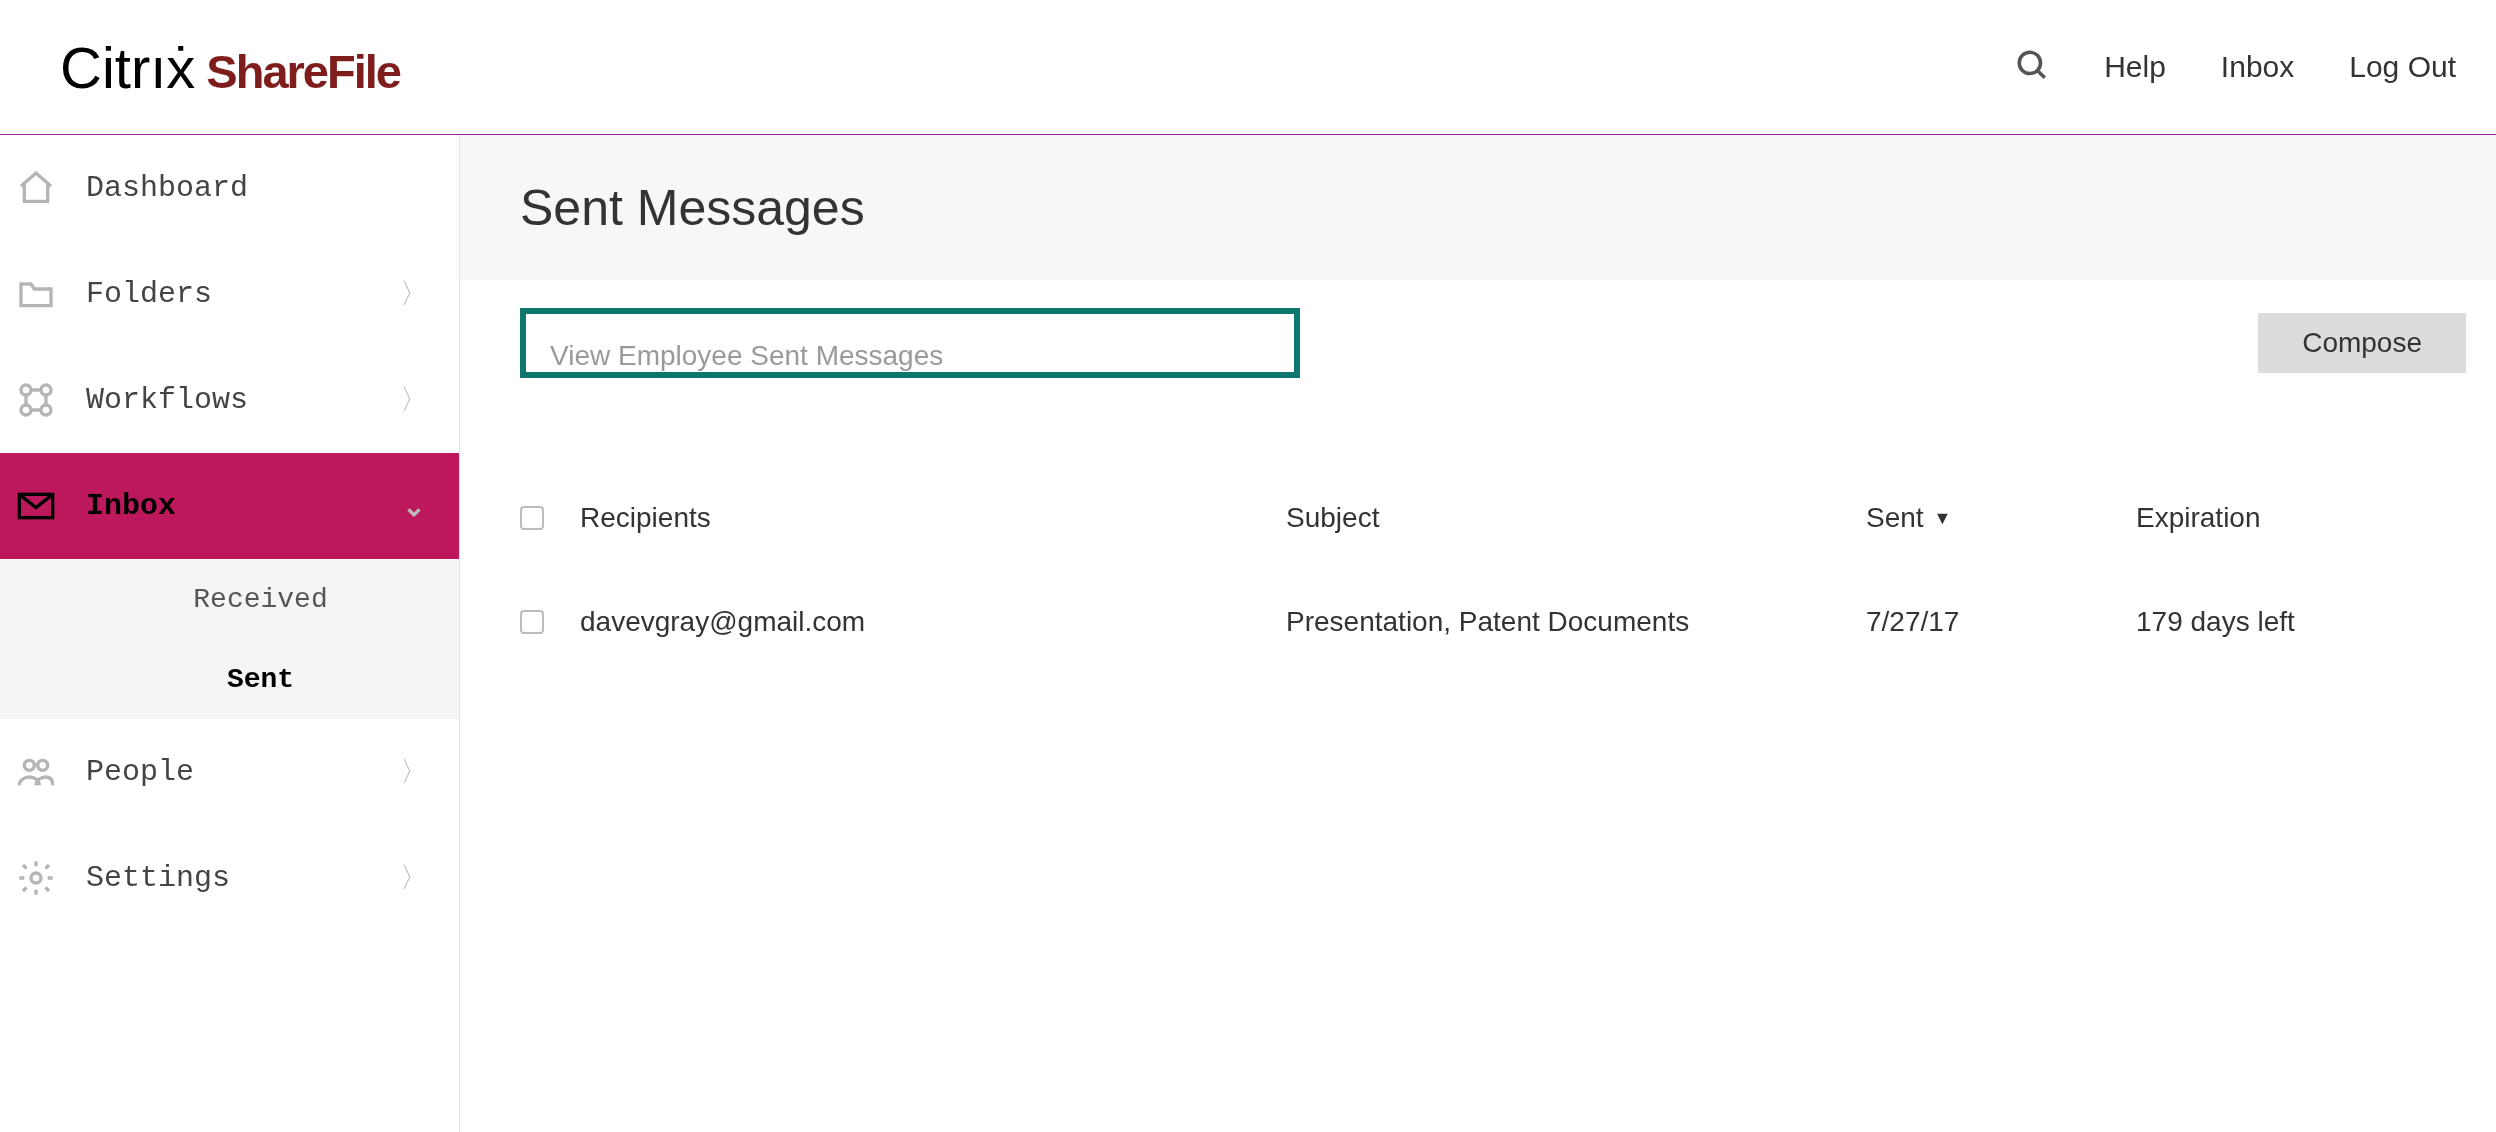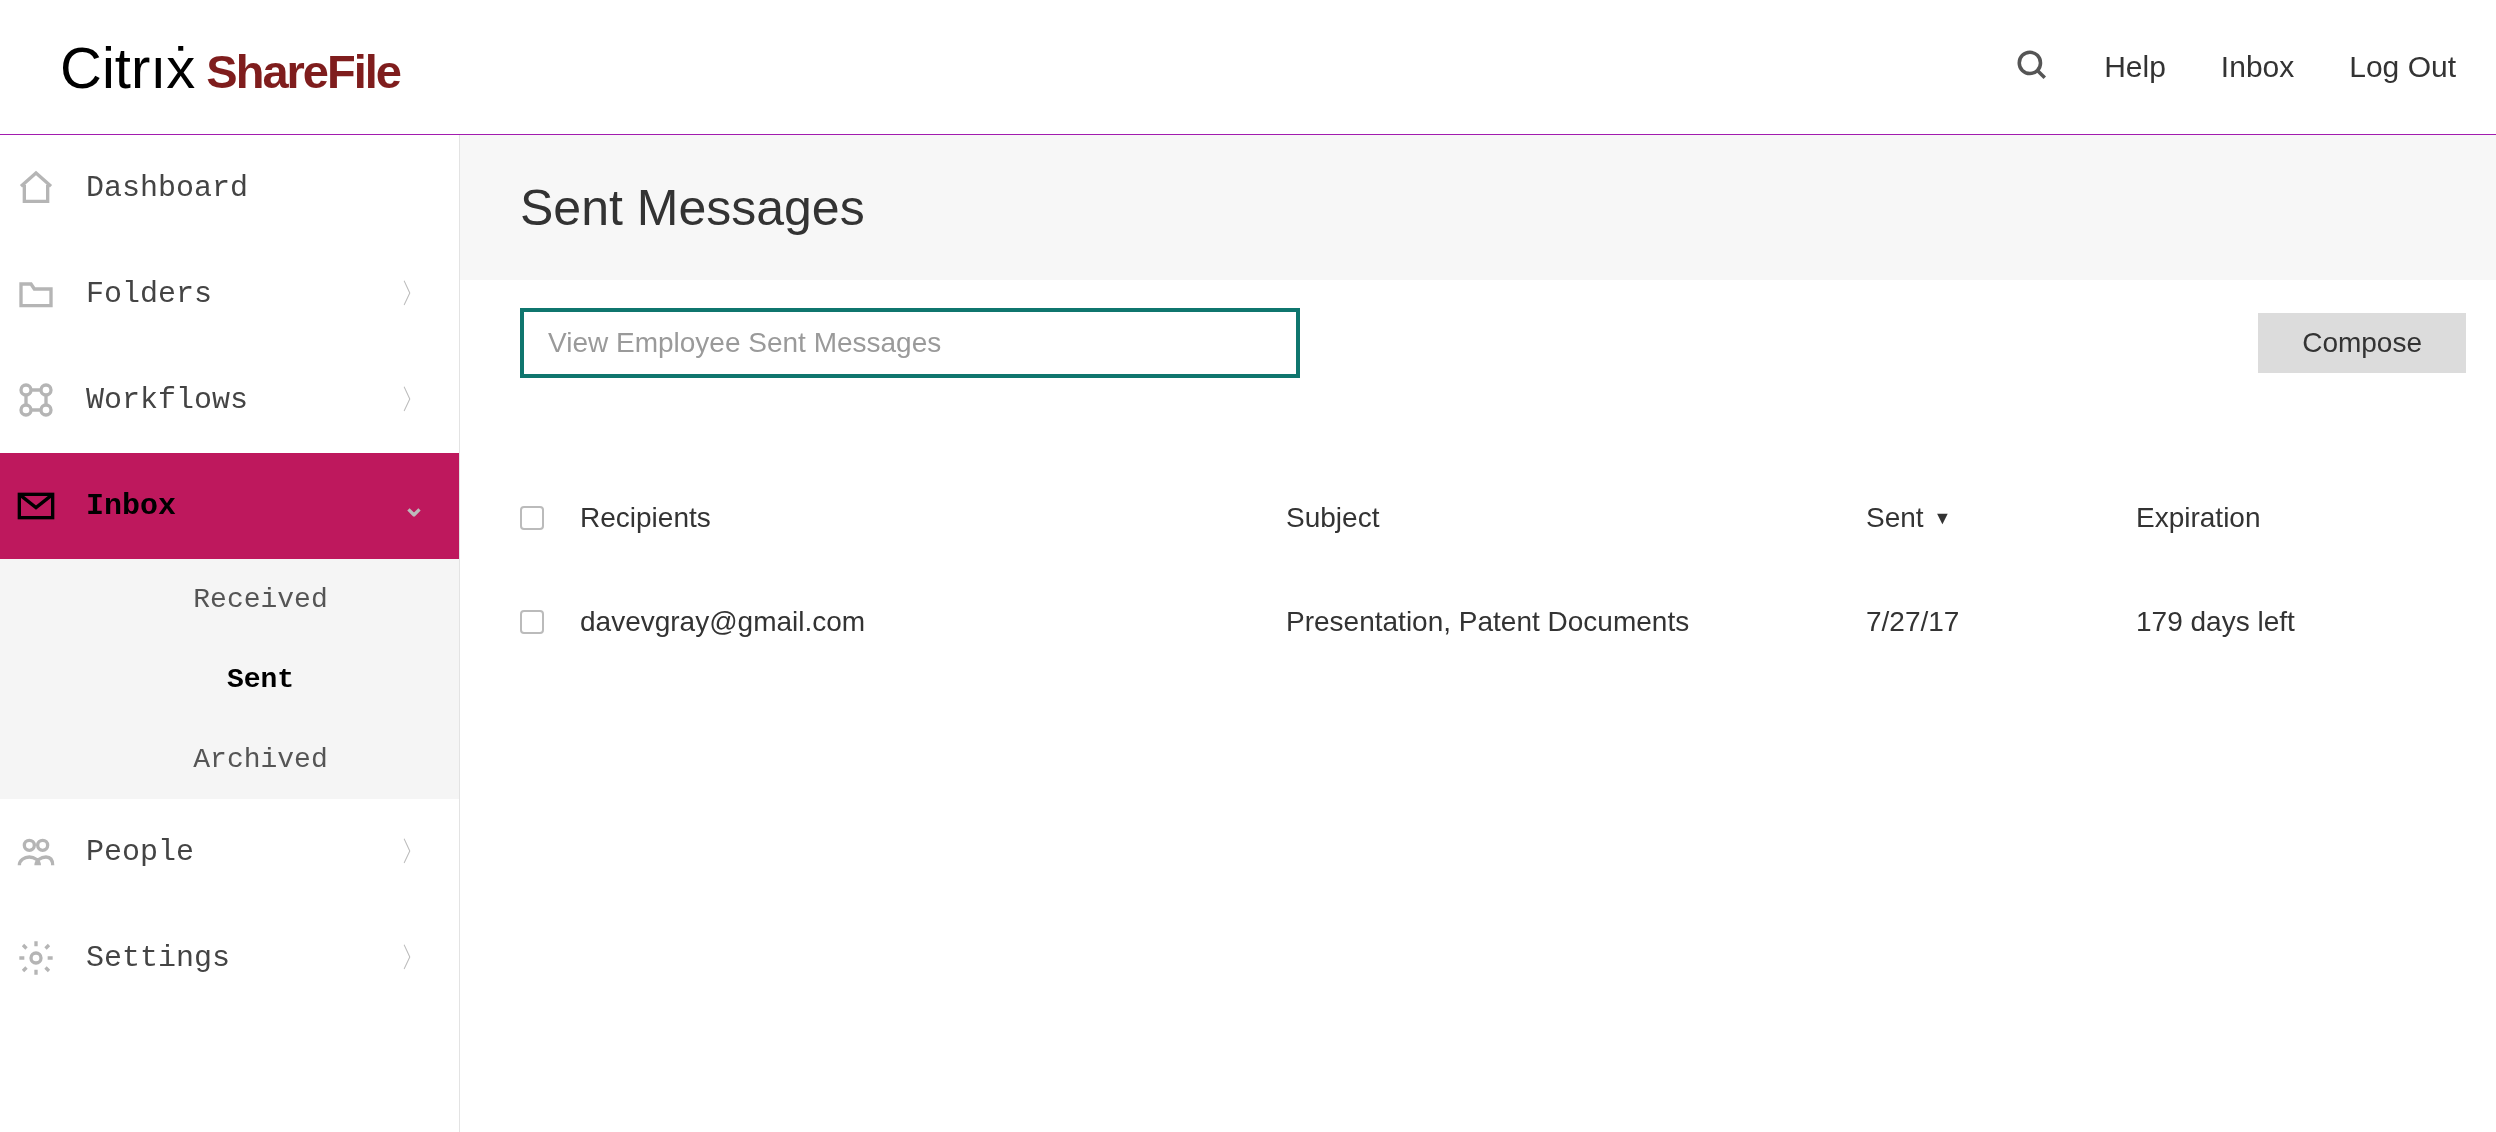--- a/index.html
+++ b/index.html
@@ -33,21 +33,21 @@
   .nav-group.expanded .nav-item.parent{background:#be185d;}
   .sub-items{background:#f5f5f5;text-align:center;}
   .sub-items .nav-item{height:80px;}
   .sub-items .nav-item .label{font-size:28px;color:#555;}
   .sub-items .nav-item.current .label{color:#000;font-weight:700;}
 
   
   .page-header{background:#f7f7f7;height:145px;display:flex;align-items:center;padding:0 60px;}
   .page-title{font-size:50px;font-weight:400;color:#333;}
   .toolbar{display:flex;align-items:center;justify-content:space-between;padding:28px 30px 28px 60px;}
-  .search-box{width:780px;height:70px;border:4px solid #0f766e;padding:0 24px;font-size:28px;color:#999;display:flex;align-items:center;}
+  .search-box{width:780px;height:70px;border:6px solid #0f766e;padding:0 24px;font-size:28px;color:#999;display:flex;align-items:flex-end;}
   .search-box input{border:none;outline:none;width:100%;font-size:28px;color:#333;background:transparent;}
   .search-box input::placeholder{color:#9a9a9a;}
   .compose-btn{background:#dcdcdc;border:none;height:60px;padding:0 44px;font-size:28px;color:#333;cursor:pointer;}
 
   
   .table{width:100%;padding:60px 60px 0 60px;}
   .row{display:flex;align-items:center;height:104px;font-size:28px;color:#333;}
   .row.header{font-weight:400;color:#333;border:none;}
   .col-check{width:60px;display:flex;align-items:center;}
   .col-recipients{flex:1.4;}
@@ -127,23 +127,20 @@
         <span class="label">Inbox</span>
         <span class="nav-chevron">⌄</span>
       </div>
       <div class="sub-items">
         <div class="nav-item sub">
           <span class="label">Received</span>
         </div>
         <div class="nav-item sub current">
           <span class="label">Sent</span>
         </div>
-        <div class="nav-item sub">
-          <span class="label">Archived</span>
-        </div>
       </div>
     </div>
 
     <div class="nav-item">
       <span class="nav-icon">
         <svg viewBox="0 0 24 24">
             <circle cx="8" cy="8" r="3"></circle>
             <circle cx="16" cy="8" r="3"></circle>
             <path d="M2 20c0-3 3-5 6-5s6 2 6 5M12 20c0-3 3-5 6-5s4 2 4 5"></path>
           </svg>

